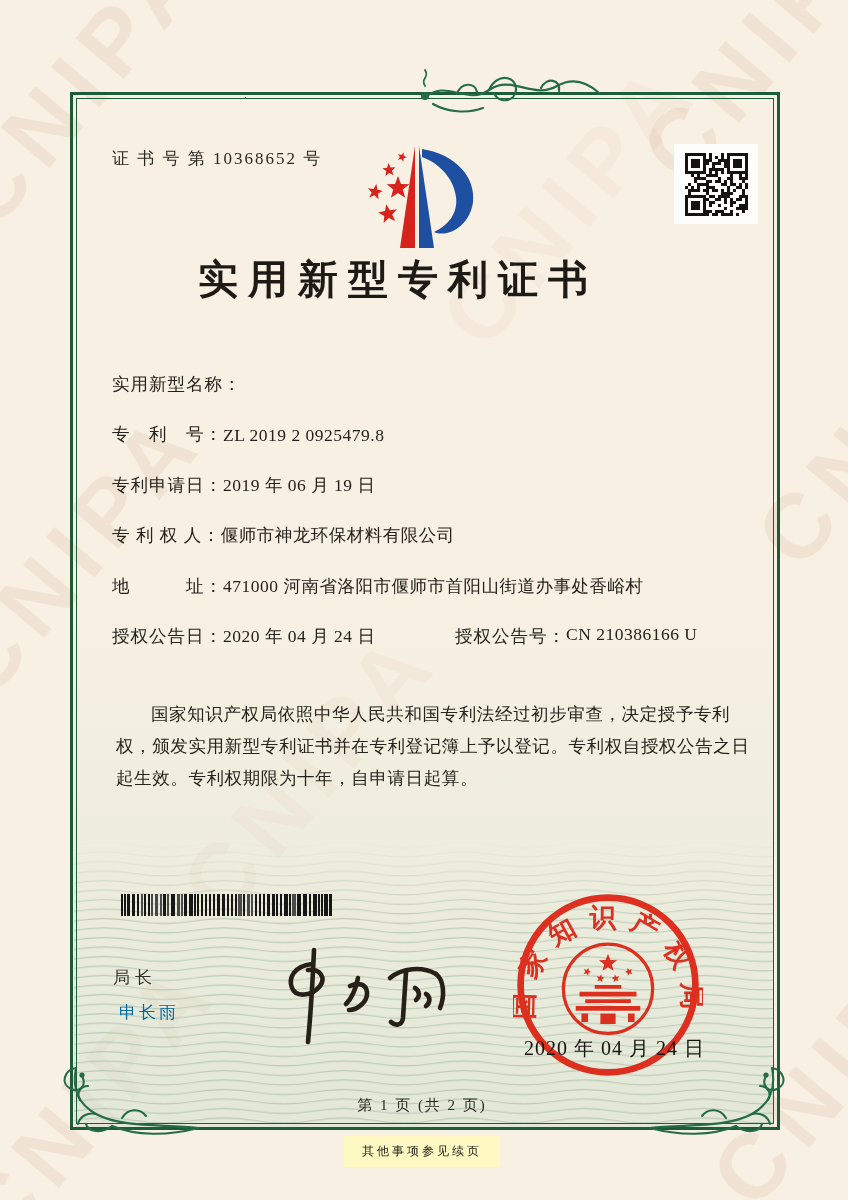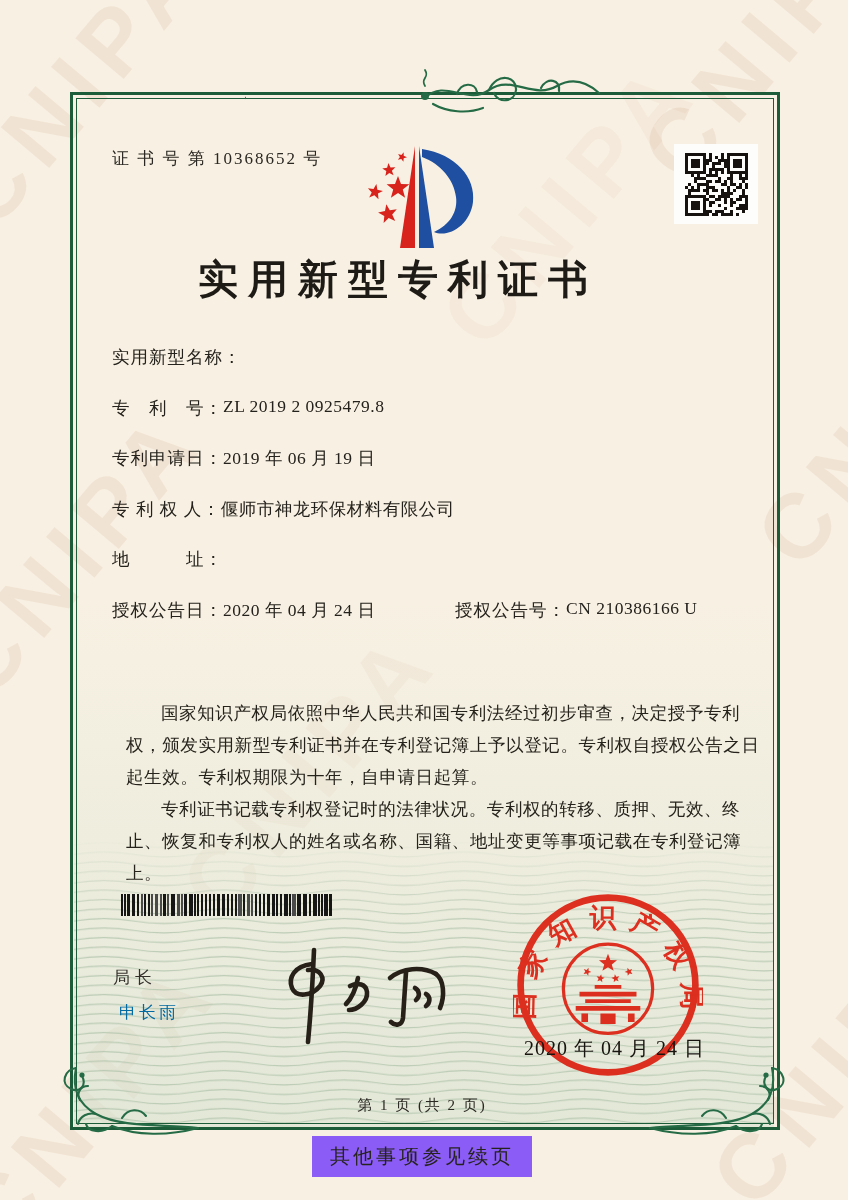--- a/index.html
+++ b/index.html
@@ -31,38 +31,38 @@
   .content{position:absolute; inset:0; z-index:5;}
   .cert-no{position:absolute; left:112px; top:147px; font-size:17px; letter-spacing:2px; color:#2b2823;}
   .logo{position:absolute; left:352px; top:142px;}
   .qr-box{position:absolute; left:674px; top:144px; width:84px; height:80px; background:#fdfdfb;
     display:flex; align-items:center; justify-content:center;}
   .title{
     position:absolute; left:70px; top:252px; width:656px; text-align:center;
     font-size:40px; font-weight:bold; letter-spacing:10px; color:#1e1b17;
   }
   .fields{position:absolute; left:112px; top:345px; width:620px;}
-  .frow{height:50.5px; display:flex; align-items:flex-start; font-size:17.5px; color:#25221d; position:relative;}
+  .frow{height:50.5px; display:flex; align-items:flex-end; font-size:17.5px; color:#25221d; position:relative;}
   .flabel{white-space:pre; letter-spacing:1px;}
   .fvalue{white-space:pre; letter-spacing:.5px;}
   .fpair2{position:absolute; left:343px; display:flex;}
-  .paras{position:absolute; left:126px; top:698px; width:634px;font-family:Liberation Mono, monospace;}
+  .paras{position:absolute; left:116px; top:698px; width:634px;}
   .paras p{margin:0; font-size:17.5px; line-height:1.83; text-indent:2em; letter-spacing:.6px; color:#26231c;}
   .barcode{position:absolute; left:120px; top:894px;}
   .signer-title{position:absolute; left:113px; top:966px; font-family:"Liberation Sans", sans-serif;
     font-size:17px; letter-spacing:5px; color:#33302c;}
   .signer-name{position:absolute; left:119px; top:1001px; font-family:"Liberation Sans", sans-serif;
     font-size:17px; letter-spacing:3px; color:#0369a1;}
   .signature{position:absolute; left:250px; top:944px;}
   .seal{position:absolute; left:513px; top:890px; opacity:.95;}
   .seal-date{position:absolute; left:524px; top:1035px; font-size:20px; letter-spacing:1px; color:#17130f; z-index:6; white-space:pre;}
   .page-footer{position:absolute; left:70px; top:1096px; width:704px; text-align:center;
     font-size:15px; letter-spacing:2px; color:#2b2823; z-index:6;}
   .continuation-wrap{position:absolute; left:70px; top:1136px; width:704px; text-align:center; z-index:6;}
-  .continuation{display:inline-block; background:#8b5cf6; padding:7px 18px; font-size:20px; letter-spacing:3px; color:#26231c;}
+  .continuation{display:inline-block; background:#fef9c3; padding:7px 18px; font-size:12px; letter-spacing:3px; color:#26231c;}
 </style>
 </head>
 <body>
 
 <div class="page">
 
   <div class="wm" style="left:-90px; top:30px;">CNIPA</div>
   <div class="wm" style="left:600px; top:-15px;">CNIPA</div>
   <div class="wm faint" style="left:400px; top:150px;">CNIPA</div>
   <div class="wm" style="left:715px; top:370px;">CNIPA</div>
@@ -404,34 +404,34 @@
       <div class="frow">
         <span class="flabel">专利申请日：</span>
         <span class="fvalue">2019 年 06 月 19 日</span>
       </div>
       <div class="frow">
         <span class="flabel">专 利 权 人：</span>
         <span class="fvalue">偃师市神龙环保材料有限公司</span>
       </div>
       <div class="frow">
         <span class="flabel">地　　　址：</span>
+        <span class="fvalue">471000 河南省洛阳市偃师市首阳山街道办事处香峪村</span>
       </div>
       <div class="frow">
         <span class="flabel">授权公告日：</span>
         <span class="fvalue">2020 年 04 月 24 日</span>
         <span class="fpair2">
           <span class="flabel">授权公告号：</span>
           <span class="fvalue">CN 210386166 U</span>
         </span>
       </div>
     </div>
 
     <div class="paras">
       <p>国家知识产权局依照中华人民共和国专利法经过初步审查，决定授予专利权，颁发实用新型专利证书并在专利登记簿上予以登记。专利权自授权公告之日起生效。专利权期限为十年，自申请日起算。</p>
-      <p>专利证书记载专利权登记时的法律状况。专利权的转移、质押、无效、终止、恢复和专利权人的姓名或名称、国籍、地址变更等事项记载在专利登记簿上。</p>
     </div>
 
     <svg class="barcode" id="barcode-svg" width="216" height="22" viewBox="0 0 216 22">
         <rect x="1" y="0" width="2" height="22" fill="#161616"></rect>
         <rect x="4" y="0" width="2" height="22" fill="#161616"></rect>
         <rect x="7" y="0" width="3" height="22" fill="#161616"></rect>
         <rect x="12" y="0" width="3" height="22" fill="#161616"></rect>
         <rect x="17" y="0" width="2" height="22" fill="#161616"></rect>
         <rect x="21" y="0" width="2" height="22" fill="#4a4a4a"></rect>
         <rect x="24" y="0" width="2" height="22" fill="#161616"></rect>

